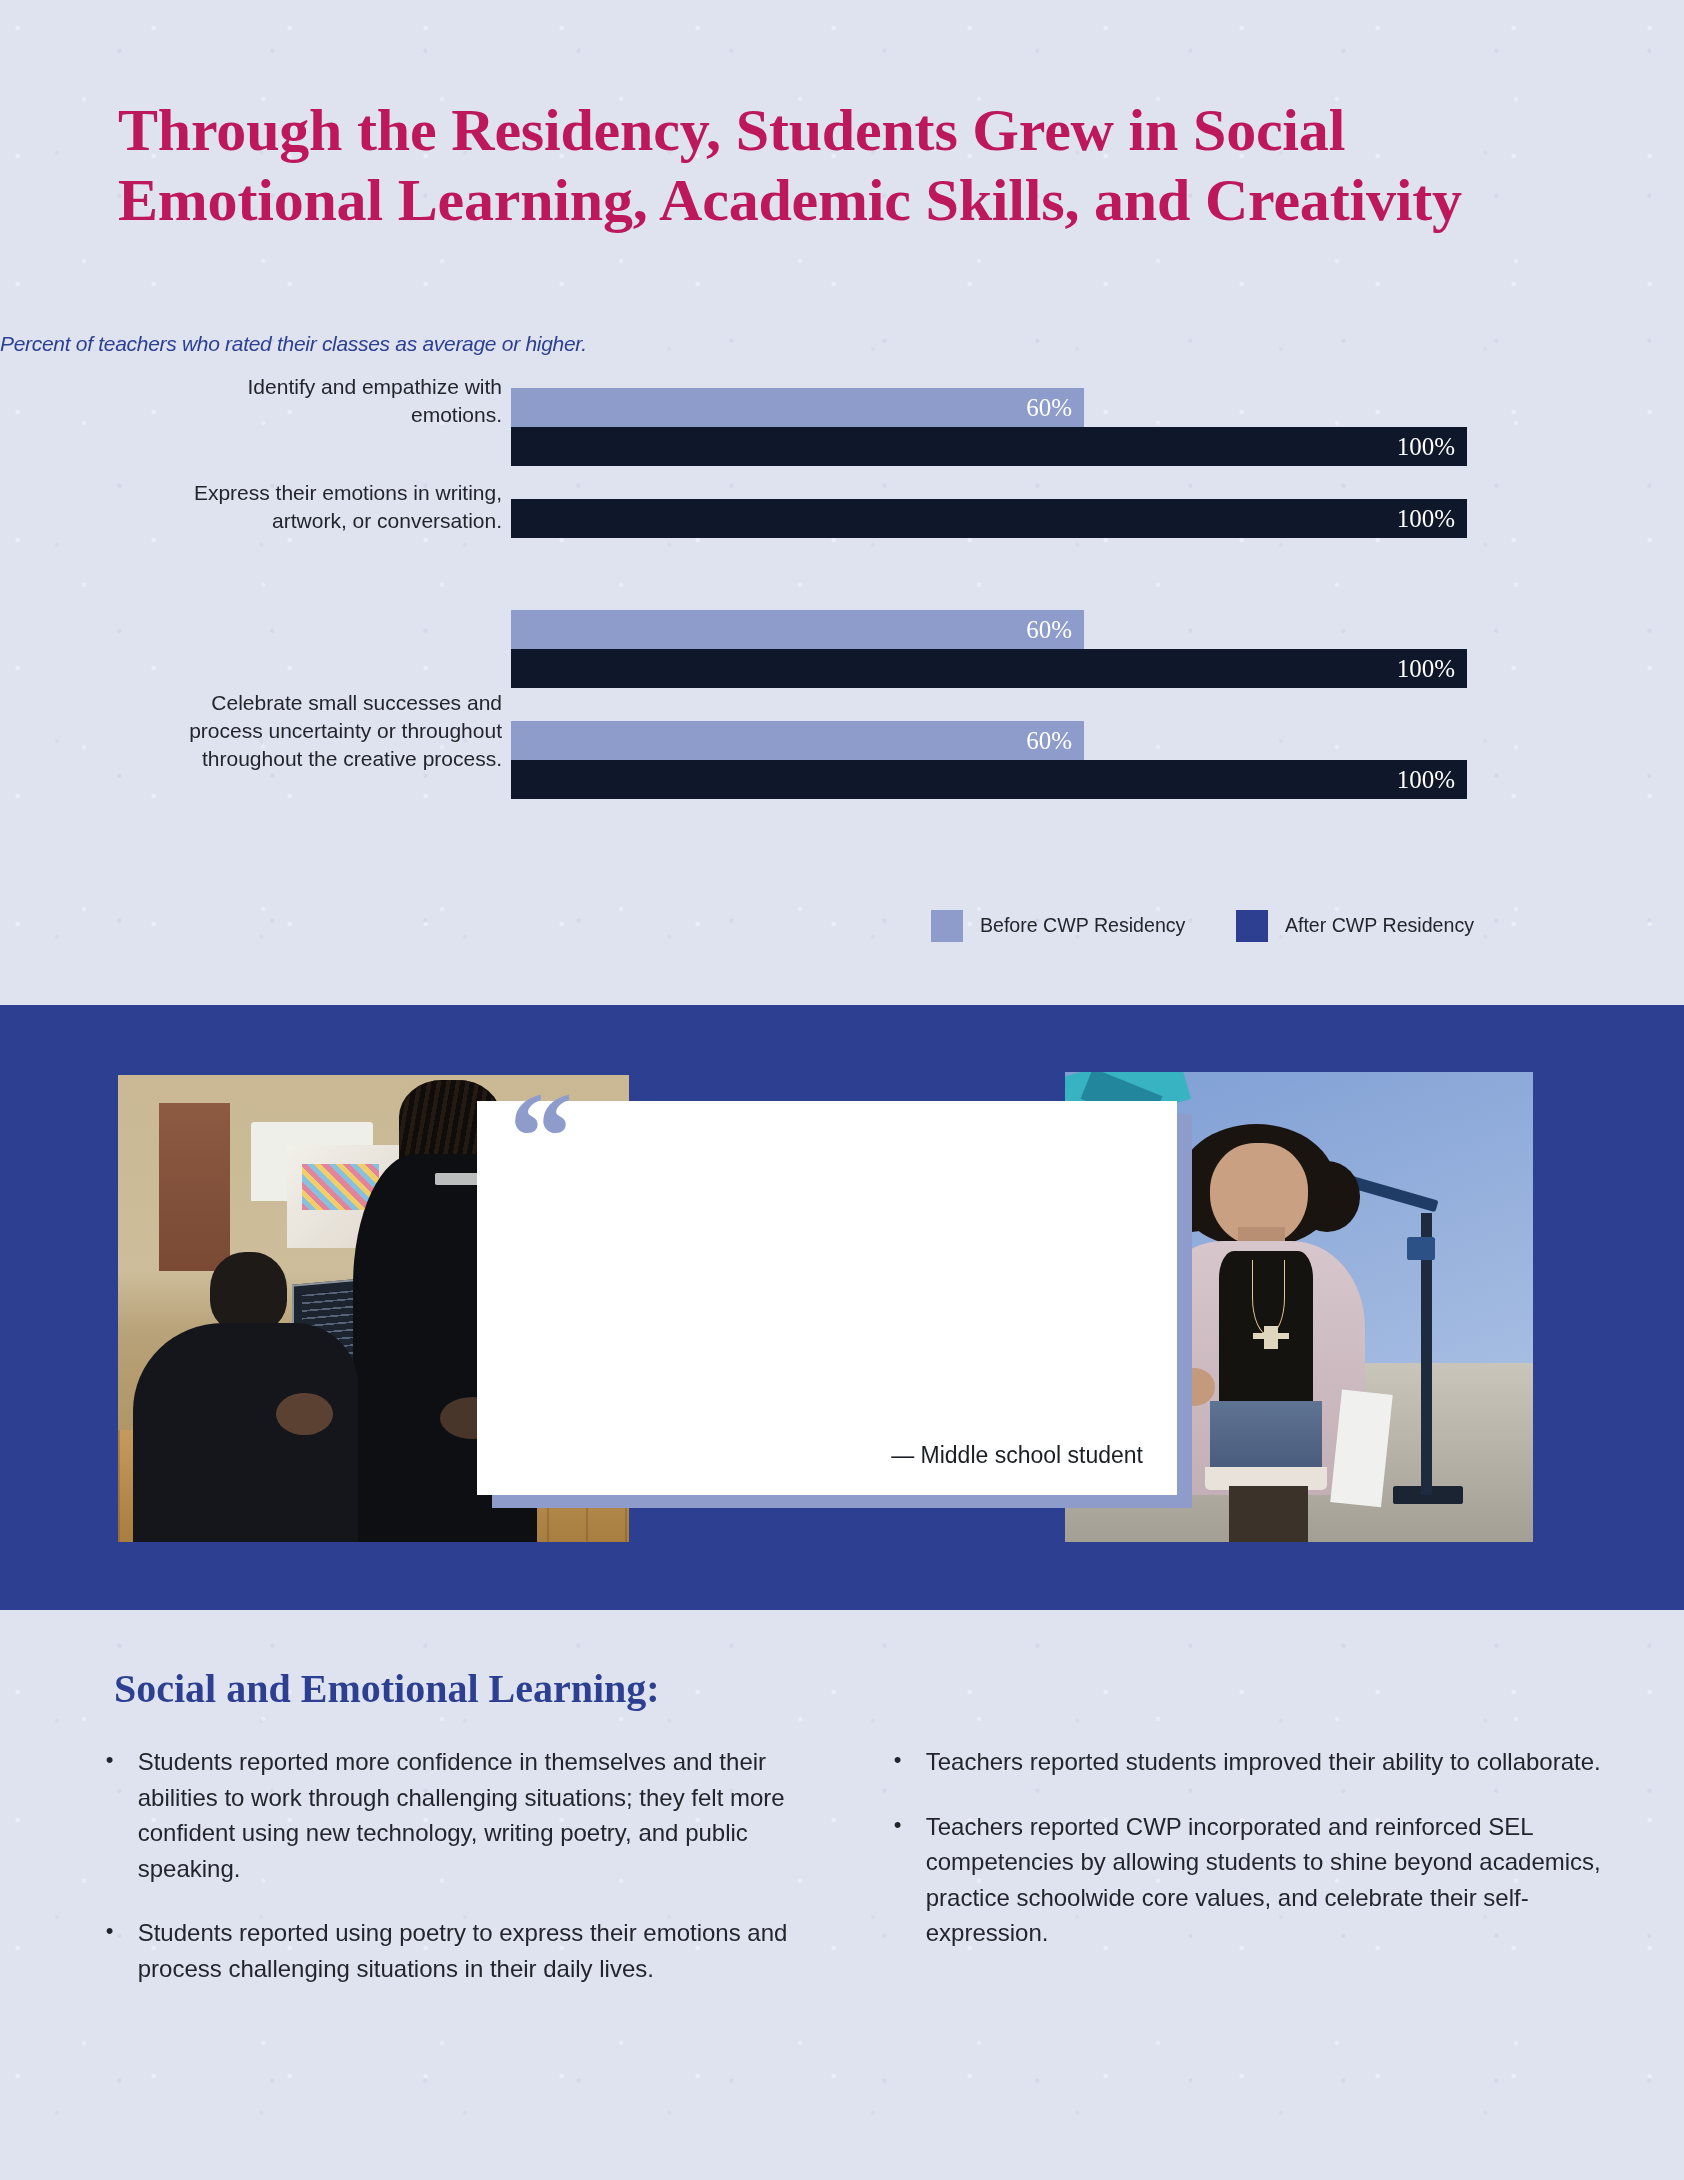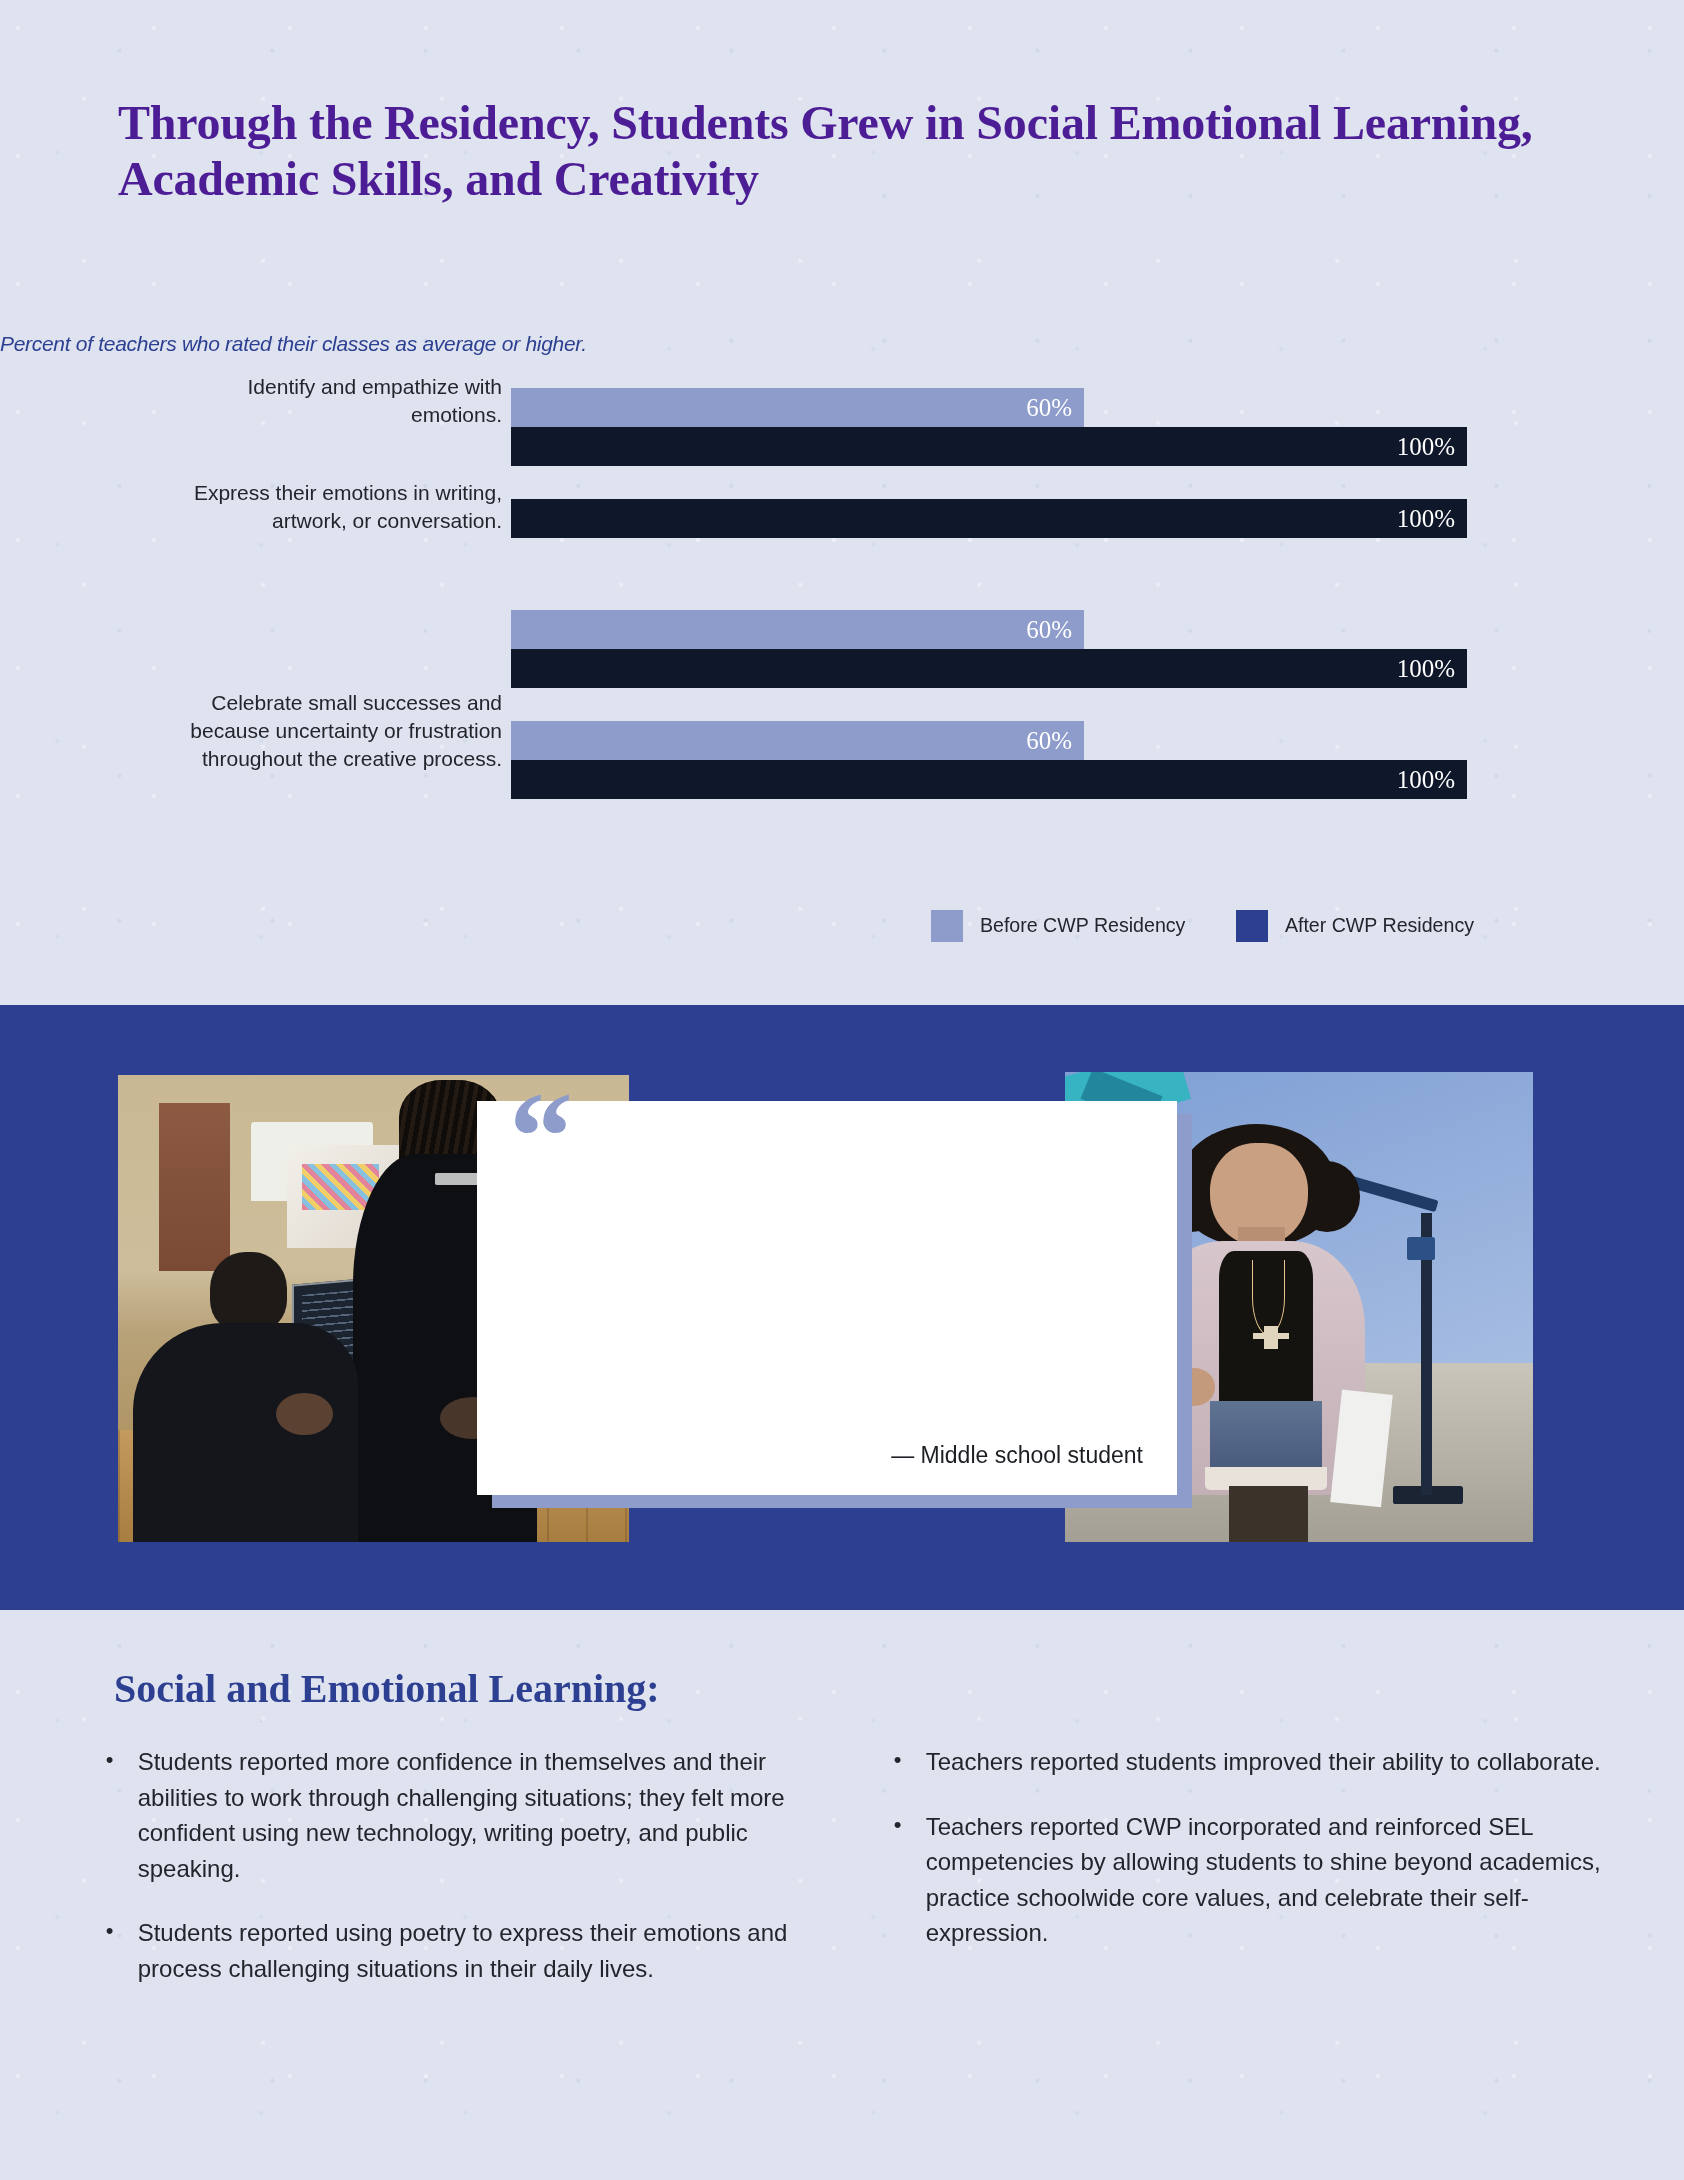--- a/index.html
+++ b/index.html
@@ -34,23 +34,23 @@
   .page { position: relative; z-index: 2; width: 1685px; height: 2181px; }
 
   
   .headline {
     position: absolute;
     left: 118px;
     top: 95px;
     width: 1465px;
     font-family: "Liberation Serif", serif;
     font-weight: 700;
-    font-size: 48px;
+    font-size: 60px;
     line-height: 1.17;
-    color: #4c1d95;
+    color: #be185d;
     letter-spacing: -0.2px;
   }
 
   
   .chart-title {
     position: absolute;
     left: 0; top: 284px; width: 1685px;
     text-align: center;
     font-family: "Liberation Serif", serif;
     font-weight: 700;
@@ -303,21 +303,21 @@
         <div class="bar before" style="width:573px;">
           <span class="bar-value">60%</span>
         </div>
         <div class="bar after" style="width:956px;">
           <span class="bar-value">100%</span>
         </div>
       </div>
     </div>
 
     <div class="bar-group" style="height:111px;">
-      <div class="cat-label" style="top:-32px;">Celebrate small successes and because uncertainty or frustration throughout the creative process.</div>
+      <div class="cat-label" style="top:-32px;">Celebrate small successes and process uncertainty or throughout throughout the creative process.</div>
       <div class="bars">
         <div class="bar before" style="width:573px;">
           <span class="bar-value">60%</span>
         </div>
         <div class="bar after" style="width:956px;">
           <span class="bar-value">100%</span>
         </div>
       </div>
     </div>
 

